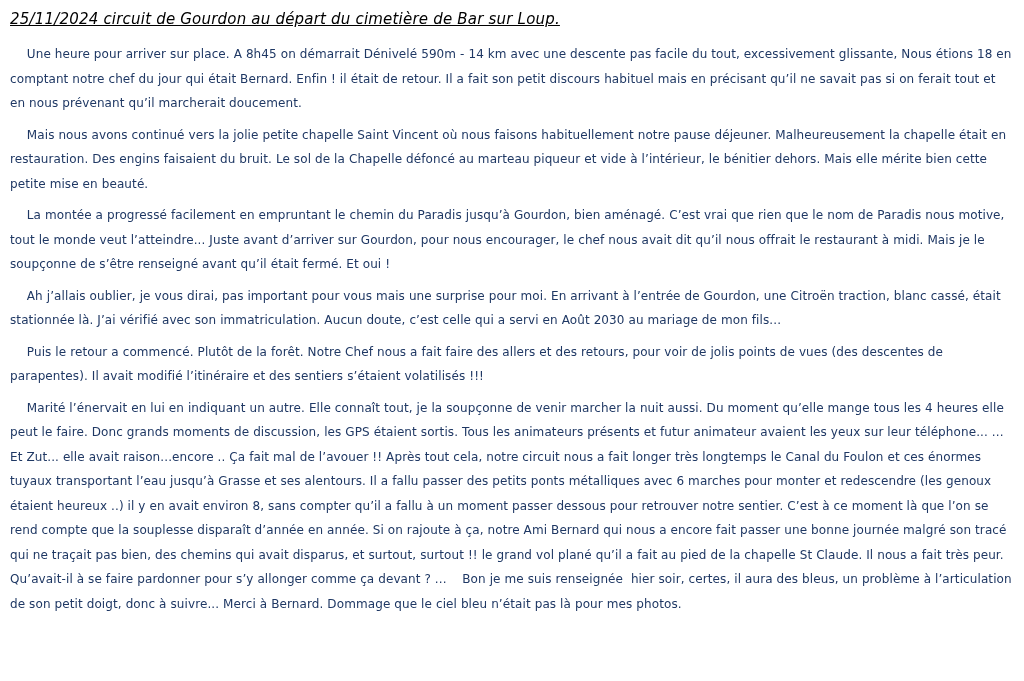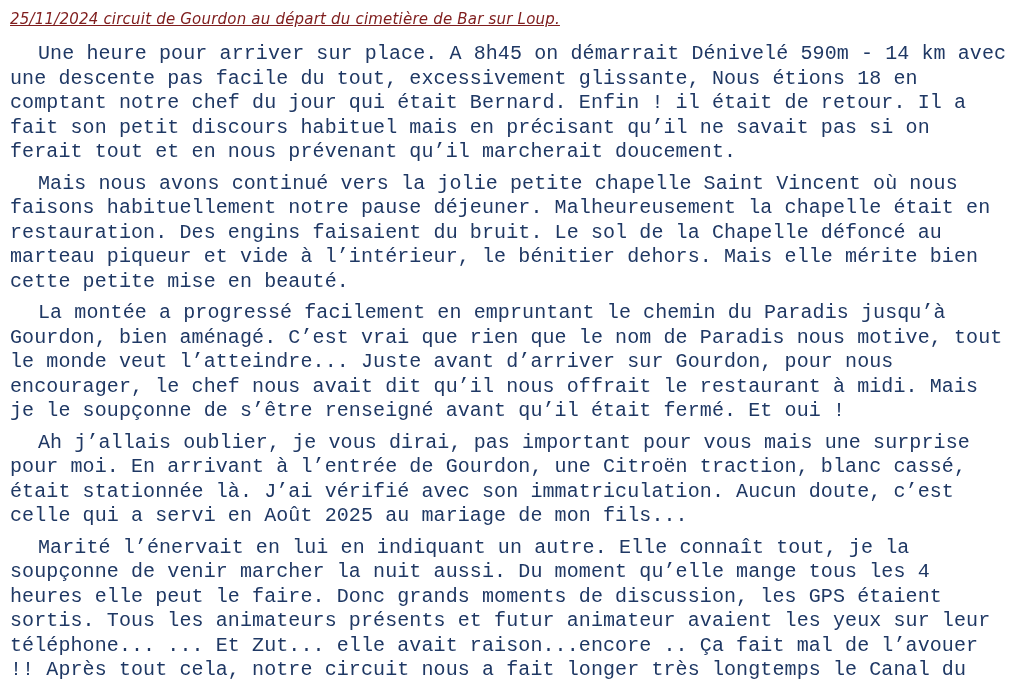--- a/index.html
+++ b/index.html
@@ -14,49 +14,49 @@
     padding: 7px 10px 0 10px;
     background: #ffffff;
     overflow: hidden;
     font-family: "DejaVu Sans", "Liberation Sans", sans-serif;
   }
   .doc-title {
     font-size: 15px;
     font-weight: normal;
     font-style: italic;
     text-decoration: underline;
-    color: #7f1d1d;
+    color: #000000;
     margin: 0 0 11px 0;
     line-height: 24px;
     letter-spacing: 0.2px;
   }
   .body-text p {
     color: #1F3864;
-    font-size: 20px;
+    font-size: 12px;
     line-height: 24.5px;
     margin: 0 0 7px 0;
     text-indent: 1.4em;
     white-space: pre-wrap;
     letter-spacing: 0.1px;
-    font-family: Liberation Mono, monospace;
   }
 </style>
 </head>
 <body>
 
 <div class="page">
 
   <h1 class="doc-title">25/11/2024 circuit de Gourdon au départ du cimetière de Bar sur Loup.</h1>
 
   <div class="body-text">
     <p>Une heure pour arriver sur place. A 8h45 on démarrait Dénivelé 590m - 14 km avec une descente pas facile du tout, excessivement glissante, Nous étions 18 en comptant notre chef du jour qui était Bernard. Enfin ! il était de retour. Il a fait son petit discours habituel mais en précisant qu’il ne savait pas si on ferait tout et en nous prévenant qu’il marcherait doucement.</p>
 
     <p>Mais nous avons continué vers la jolie petite chapelle Saint Vincent où nous faisons habituellement notre pause déjeuner. Malheureusement la chapelle était en restauration. Des engins faisaient du bruit. Le sol de la Chapelle défoncé au marteau piqueur et vide à l’intérieur, le bénitier dehors. Mais elle mérite bien cette petite mise en beauté.</p>
 
     <p>La montée a progressé facilement en empruntant le chemin du Paradis jusqu’à Gourdon, bien aménagé. C’est vrai que rien que le nom de Paradis nous motive, tout le monde veut l’atteindre... Juste avant d’arriver sur Gourdon, pour nous encourager, le chef nous avait dit qu’il nous offrait le restaurant à midi. Mais je le soupçonne de s’être renseigné avant qu’il était fermé. Et oui !</p>
 
-    <p>Ah j’allais oublier, je vous dirai, pas important pour vous mais une surprise pour moi. En arrivant à l’entrée de Gourdon, une Citroën traction, blanc cassé, était stationnée là. J’ai vérifié avec son immatriculation. Aucun doute, c’est celle qui a servi en Août 2025 au mariage de mon fils...</p>
+    <p>Ah j’allais oublier, je vous dirai, pas important pour vous mais une surprise pour moi. En arrivant à l’entrée de Gourdon, une Citroën traction, blanc cassé, était stationnée là. J’ai vérifié avec son immatriculation. Aucun doute, c’est celle qui a servi en Août 2030 au mariage de mon fils...</p>
 
+    <p>Puis le retour a commencé. Plutôt de la forêt. Notre Chef nous a fait faire des allers et des retours, pour voir de jolis points de vues (des descentes de parapentes). Il avait modifié l’itinéraire et des sentiers s’étaient volatilisés !!!</p>
 
     <p>Marité l’énervait en lui en indiquant un autre. Elle connaît tout, je la soupçonne de venir marcher la nuit aussi. Du moment qu’elle mange tous les 4 heures elle peut le faire. Donc grands moments de discussion, les GPS étaient sortis. Tous les animateurs présents et futur animateur avaient les yeux sur leur téléphone... ... Et Zut... elle avait raison...encore .. Ça fait mal de l’avouer !! Après tout cela, notre circuit nous a fait longer très longtemps le Canal du Foulon et ces énormes tuyaux transportant l’eau jusqu’à Grasse et ses alentours. Il a fallu passer des petits ponts métalliques avec 6 marches pour monter et redescendre (les genoux étaient heureux ..) il y en avait environ 8, sans compter qu’il a fallu à un moment passer dessous pour retrouver notre sentier. C’est à ce moment là que l’on se rend compte que la souplesse disparaît d’année en année. Si on rajoute à ça, notre Ami Bernard qui nous a encore fait passer une bonne journée malgré son tracé qui ne traçait pas bien, des chemins qui avait disparus, et surtout, surtout !! le grand vol plané qu’il a fait au pied de la chapelle St Claude. Il nous a fait très peur. Qu’avait-il à se faire pardonner pour s’y allonger comme ça devant ? ...    Bon je me suis renseignée  hier soir, certes, il aura des bleus, un problème à l’articulation de son petit doigt, donc à suivre... Merci à Bernard. Dommage que le ciel bleu n’était pas là pour mes photos.</p>
   </div>
 
 </div>
 
 </body></html>

